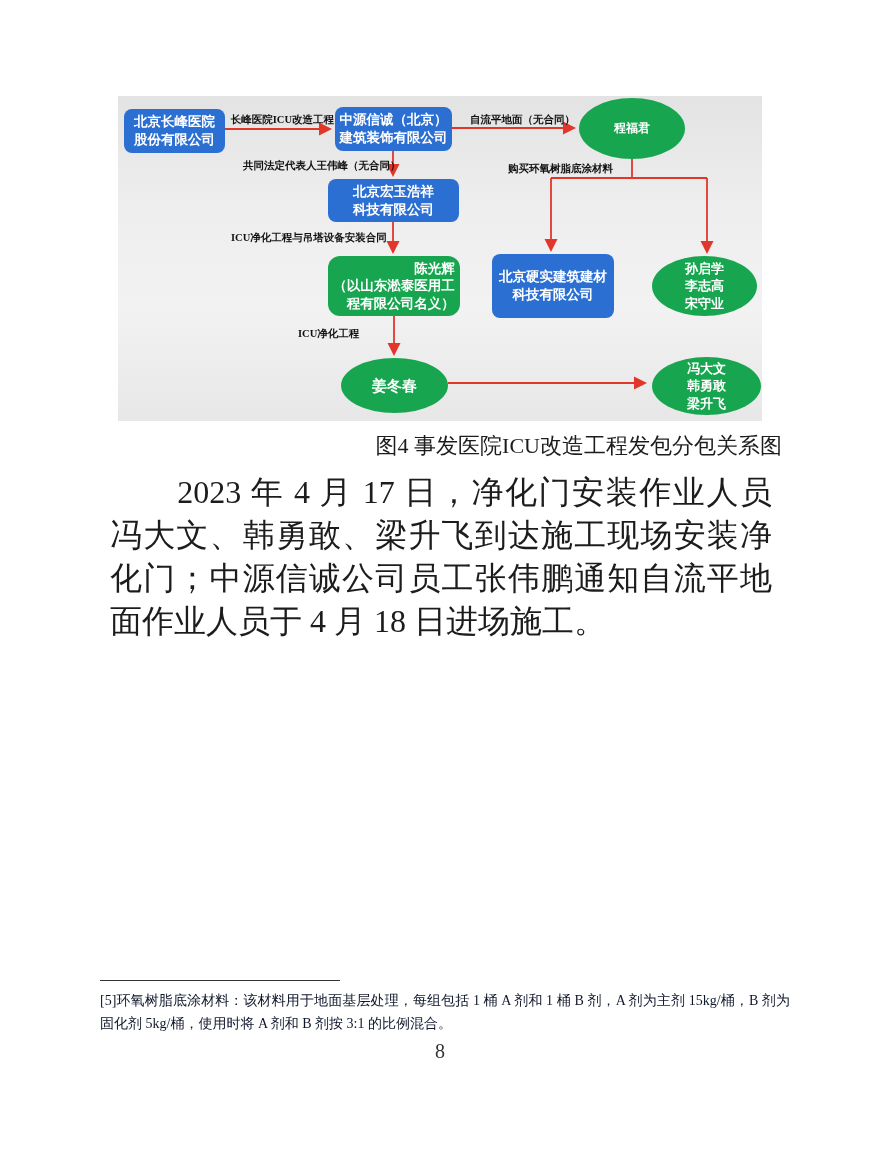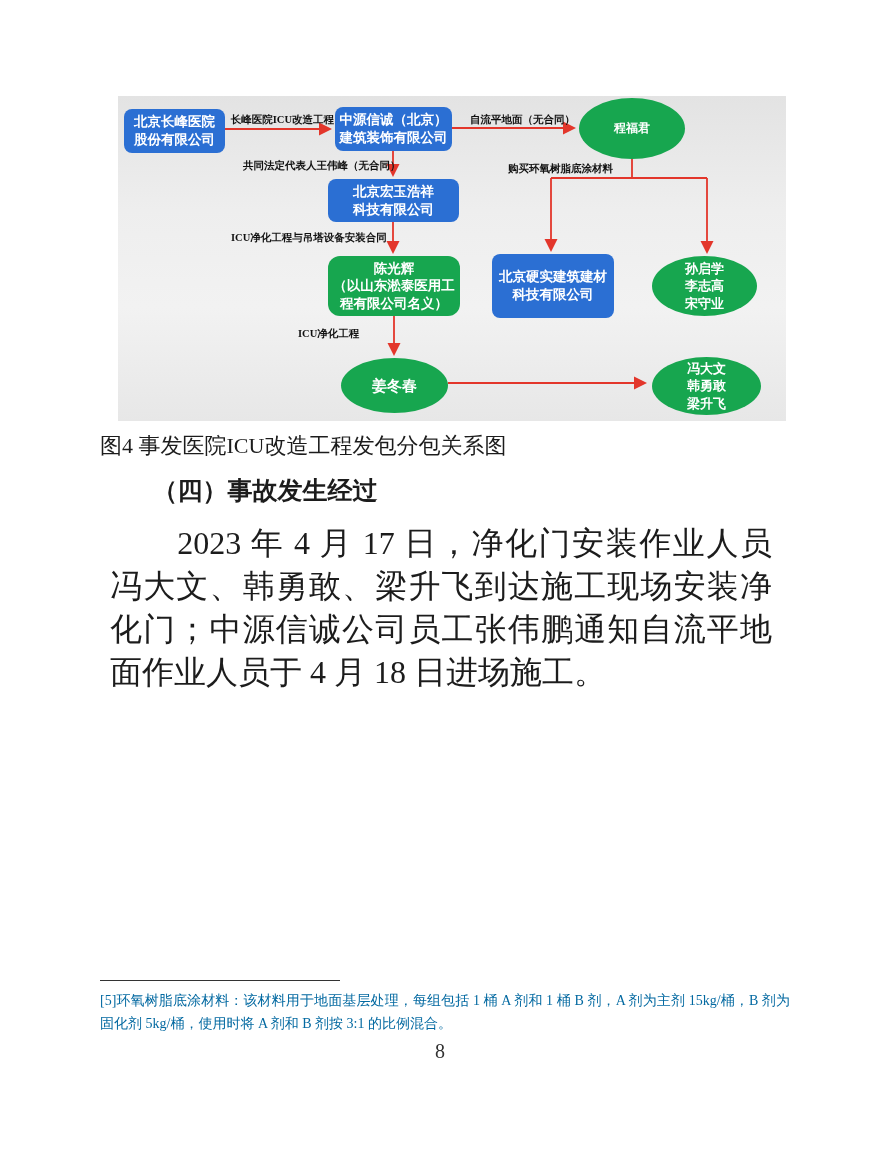--- a/index.html
+++ b/index.html
@@ -14,54 +14,53 @@
   .content{position:absolute;left:100px;top:70px;width:682px;}
   .intro{margin:0;font-size:25px;line-height:43px;}
   .intro sup{font-size:13px;vertical-align:super;line-height:0;}
 
   
   .figure{
     position:relative;
     margin:26px 0 0 18px;
     width:644px;height:325px;
     background:linear-gradient(180deg,#e3e3e3 0%,#eeeeee 35%,#f2f2f2 65%,#e7e7e7 100%);
-    padding-left:24px;
   }
   .edges{position:absolute;left:0;top:0;}
   .node{
     position:absolute;
     display:flex;align-items:center;justify-content:center;
     text-align:center;
     white-space:pre-line;
     color:#ffffff;
     font-family:"Liberation Sans","DejaVu Sans",sans-serif;
     font-weight:bold;
     font-size:13.5px;line-height:1.3;
   }
   .box{background:#2b6fd3;border-radius:8px;}
-  .gbox{background:#17a64f;border-radius:12px;}
+  .gbox{background:#17a64f;border-radius:12px;text-align:right;}
   .ellipse{background:#17a64f;border-radius:50%;}
   .elabel{
     position:absolute;
     font-family:"Liberation Serif","DejaVu Serif",serif;
     font-weight:bold;
     font-size:10.5px;line-height:12px;
     color:#111111;
     white-space:nowrap;
   }
   .elabel.center{text-align:right;}
   .elabel.right{text-align:left;}
 
-  .caption{margin:10px 0 0 0;font-size:22px;line-height:30px;text-align:left;}
+  .caption{margin:10px 0 0 0;font-size:22px;line-height:30px;text-align:right;}
   .heading{margin:8px 0 0 0;font-size:25px;line-height:43px;font-weight:bold;text-indent:2.1em;}
   .para{margin:10px;font-size:32px;line-height:43px;text-align:justify;text-indent:2.1em;}
 
   .footnote-area{position:absolute;left:100px;top:980px;width:690px;}
   .fn-sep{width:240px;border-top:1.5px solid #333333;margin-bottom:8px;}
-  .fn-text{margin:0;font-size:14px;line-height:23px;text-align:justify;color:#0369a1;}
+  .fn-text{margin:0;font-size:14px;line-height:23px;text-align:justify;color:#0f172a;}
   .page-number{
     position:absolute;left:0;top:1040px;width:880px;
     text-align:center;font-size:20px;color:#333;
   }
 </style>
 </head>
 <body>
 
 <div class="page">
   <div class="content">
@@ -111,21 +110,20 @@
       <div class="elabel center" style="left:110px; top:18px;  width:106px;">长峰医院ICU改造工程</div>
       <div class="elabel center" style="left:352px; top:18px;  width:100px;">自流平地面（无合同）</div>
       <div class="elabel right" style="left:125px; top:64px;  width:146px;">共同法定代表人王伟峰（无合同）</div>
       <div class="elabel right" style="left:113px; top:136px; width:156px;">ICU净化工程与吊塔设备安装合同</div>
       <div class="elabel right" style="left:180px; top:232px; width:78px;">ICU净化工程</div>
       <div class="elabel right" style="left:390px; top:67px;  width:118px;">购买环氧树脂底涂材料</div>
     </div>
 
     <p class="caption">图4  事发医院ICU改造工程发包分包关系图</p>
 
-    <p class="heading">（四）事故发生经过</p>
 
     <p class="para">2023 年 4 月 17 日，净化门安装作业人员冯大文、韩勇敢、梁升飞到达施工现场安装净化门；中源信诚公司员工张伟鹏通知自流平地面作业人员于 4 月 18 日进场施工。</p>
   </div>
 
   <div class="footnote-area">
     <div class="fn-sep"></div>
     <p class="fn-text">[5]环氧树脂底涂材料：该材料用于地面基层处理，每组包括 1 桶 A 剂和 1 桶 B 剂，A 剂为主剂 15kg/桶，B 剂为固化剂 5kg/桶，使用时将 A 剂和 B 剂按 3:1 的比例混合。</p>
   </div>
 
   <div class="page-number">8</div>

